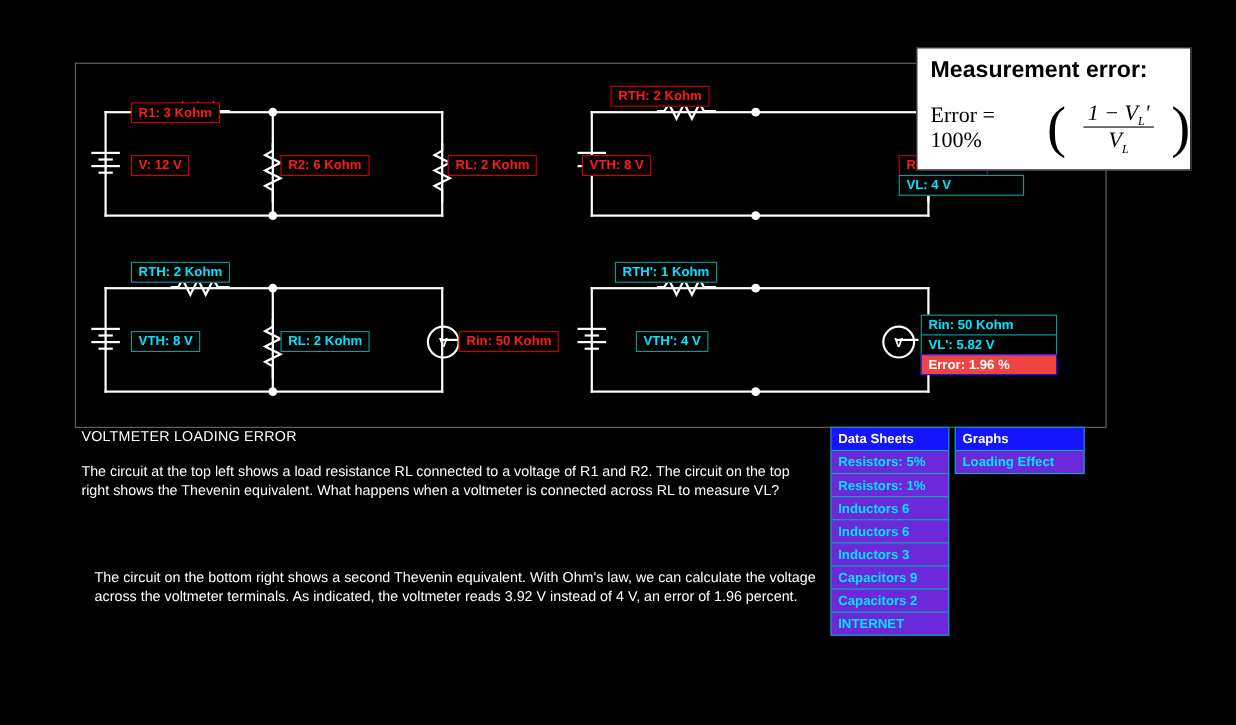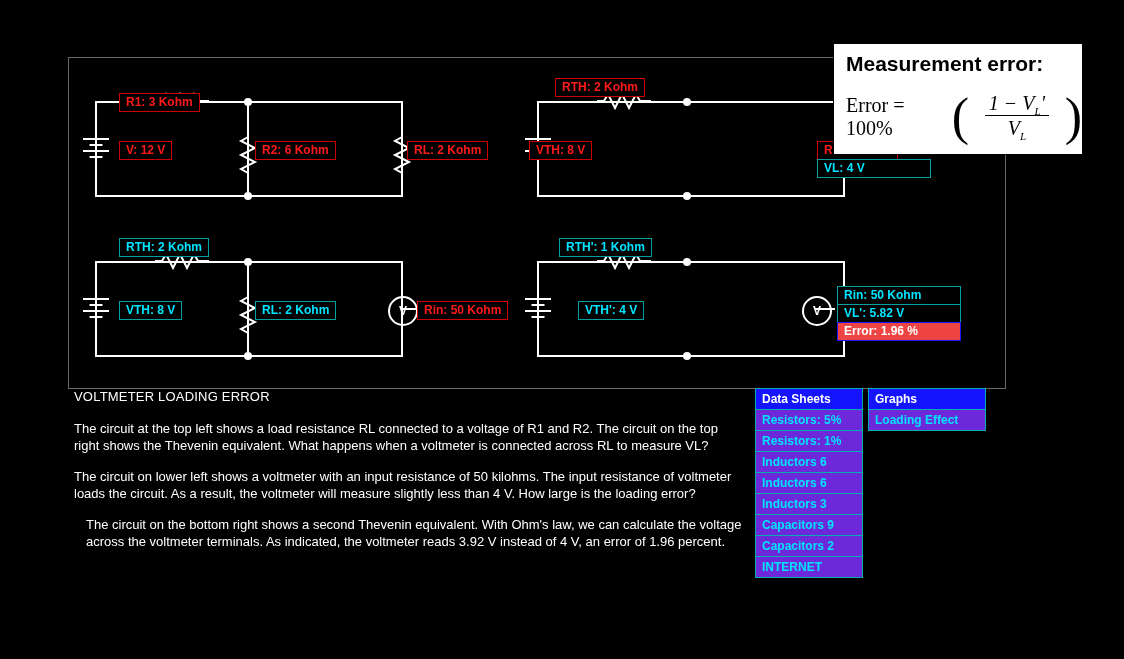--- a/index.html
+++ b/index.html
@@ -201,21 +201,20 @@
         <span class="den">
           <span>V</span><span class="sub">L</span>
         </span>
       </span>
       <span class="paren">)</span>
     </div>
   </div>
 
   <div class="title">VOLTMETER LOADING ERROR</div>
   <div class="para" style="top:420px;">The circuit at the top left shows a load resistance RL connected to a voltage of R1 and R2. The circuit on the top right shows the Thevenin equivalent. What happens when a voltmeter is connected across RL to measure VL?</div>
-  <div class="para" style="top:468px;">The circuit on lower left shows a voltmeter with an input resistance of 50 kilohms. The input resistance of voltmeter loads the circuit. As a result, the voltmeter will measure slightly less than 4 V. How large is the loading error?</div>
   <div class="para" style="top:516px;margin-left:12px;">The circuit on the bottom right shows a second Thevenin equivalent. With Ohm's law, we can calculate the voltage across the voltmeter terminals. As indicated, the voltmeter reads 3.92 V instead of 4 V, an error of 1.96 percent.</div>
 
   <div class="menu" style="left:755px;top:388px;width:106px;">
     <div class="item head">Data Sheets</div>
     <div class="item">Resistors: 5%</div>
     <div class="item">Resistors: 1%</div>
     <div class="item">Inductors 6</div>
     <div class="item">Inductors 6</div>
     <div class="item">Inductors 3</div>
     <div class="item">Capacitors 9</div>

